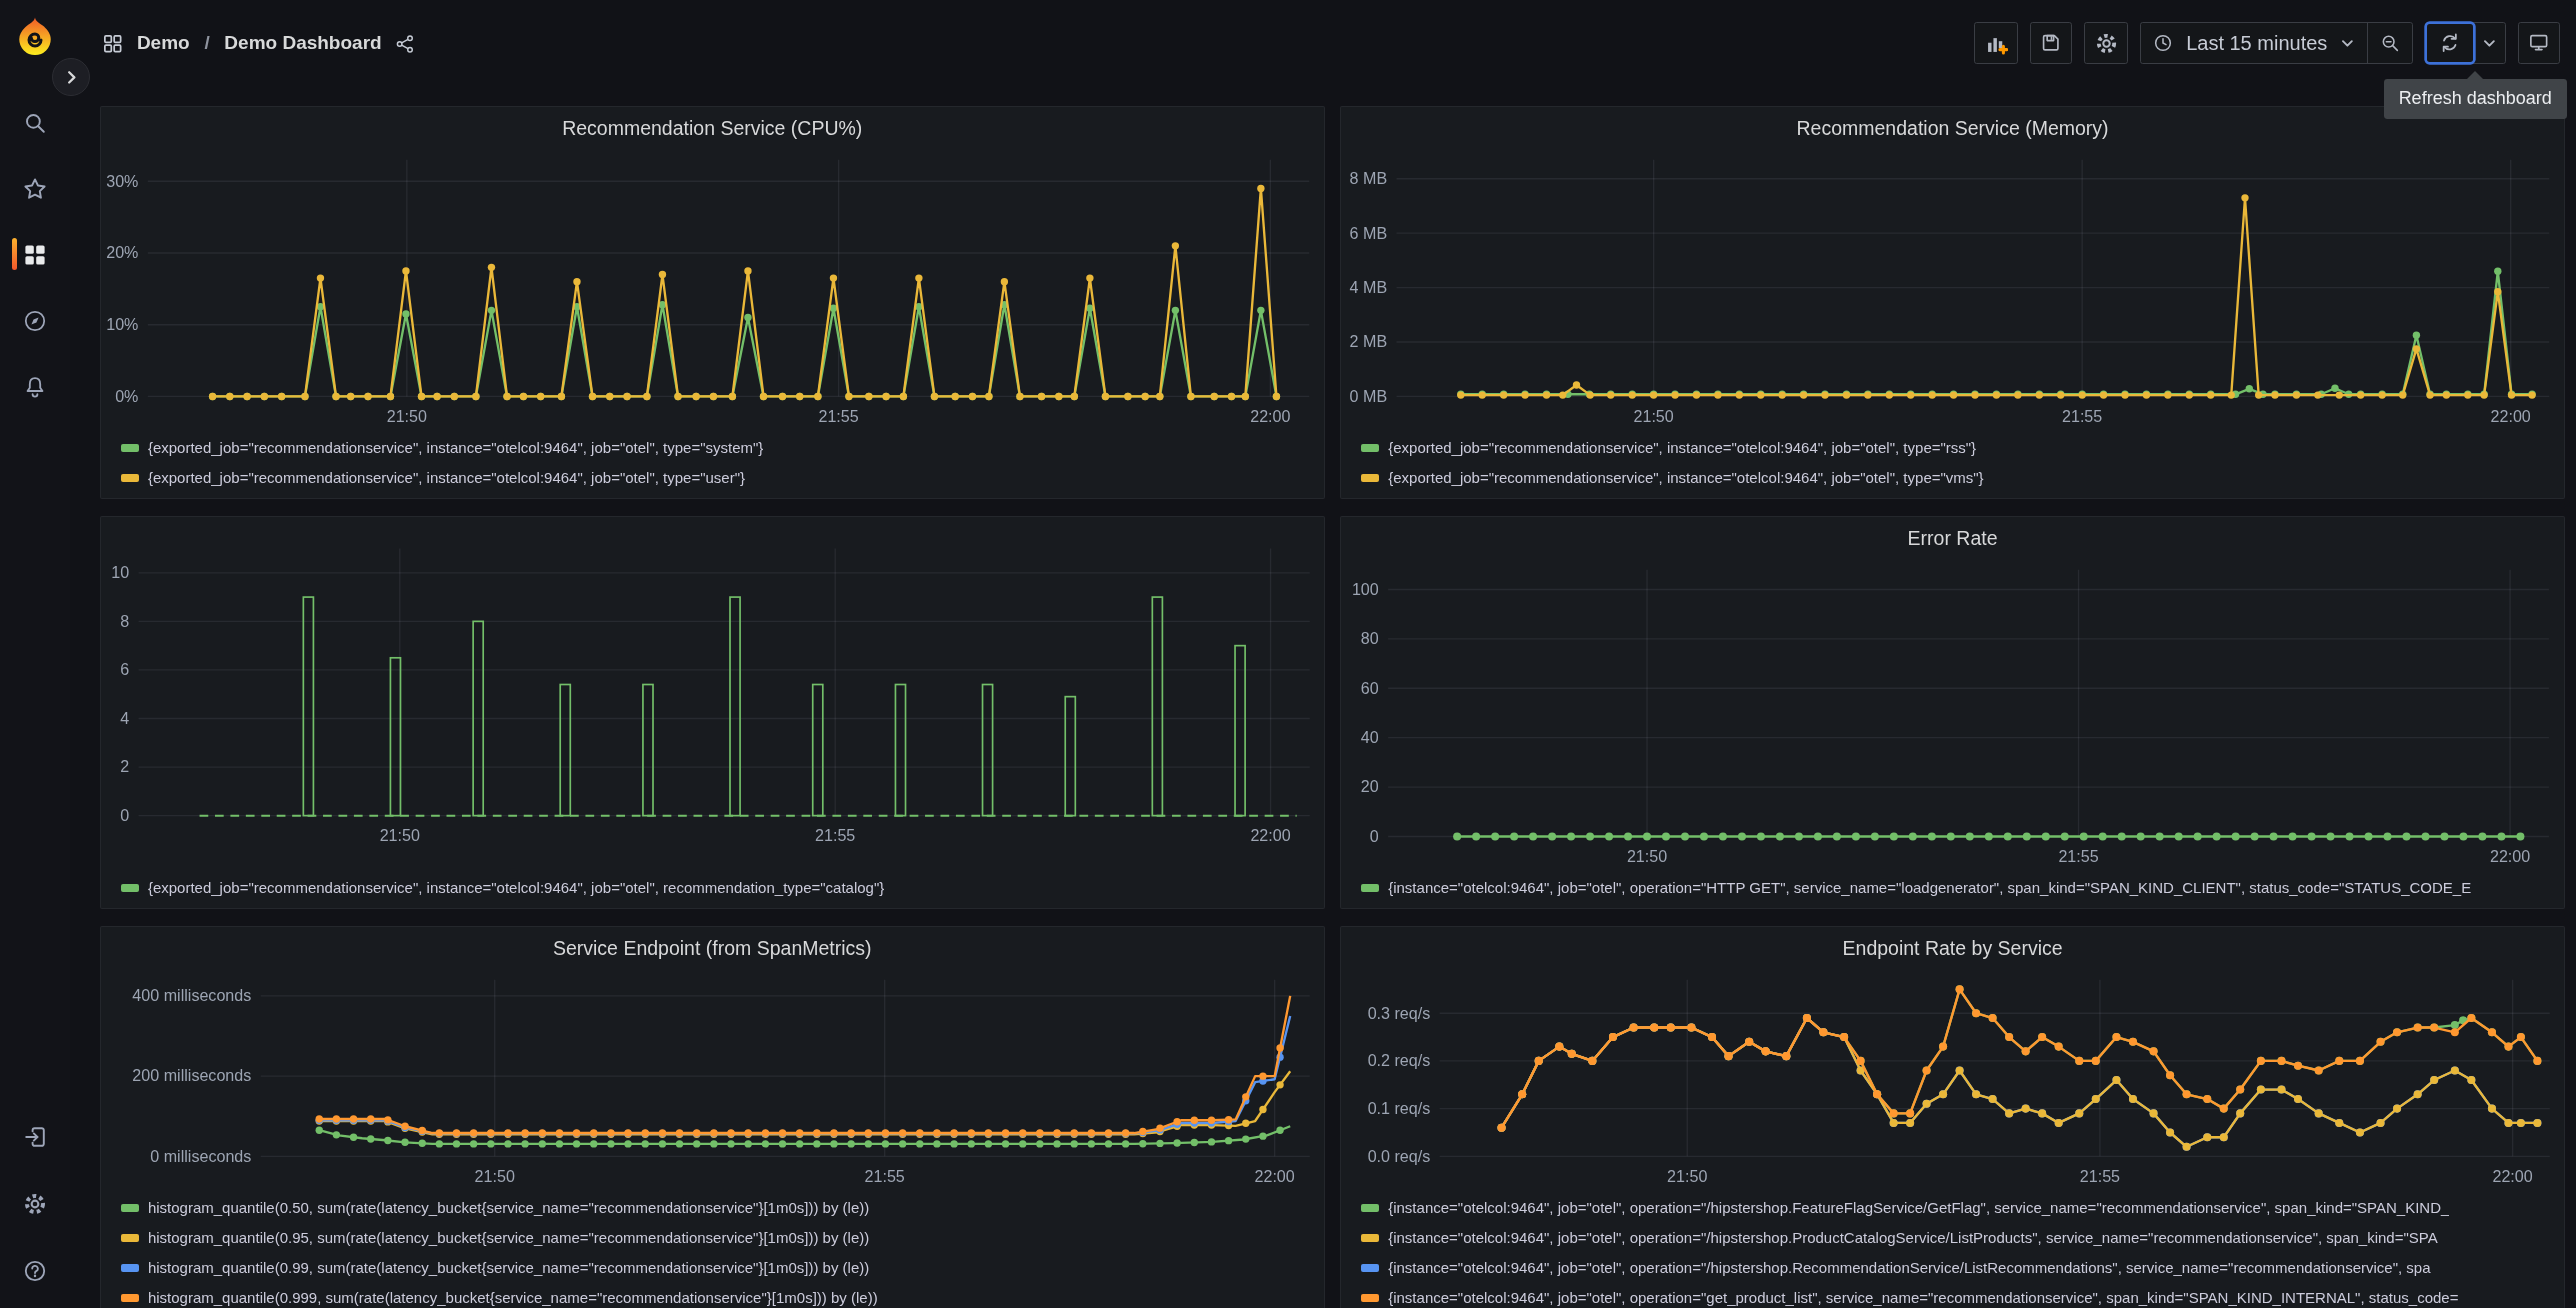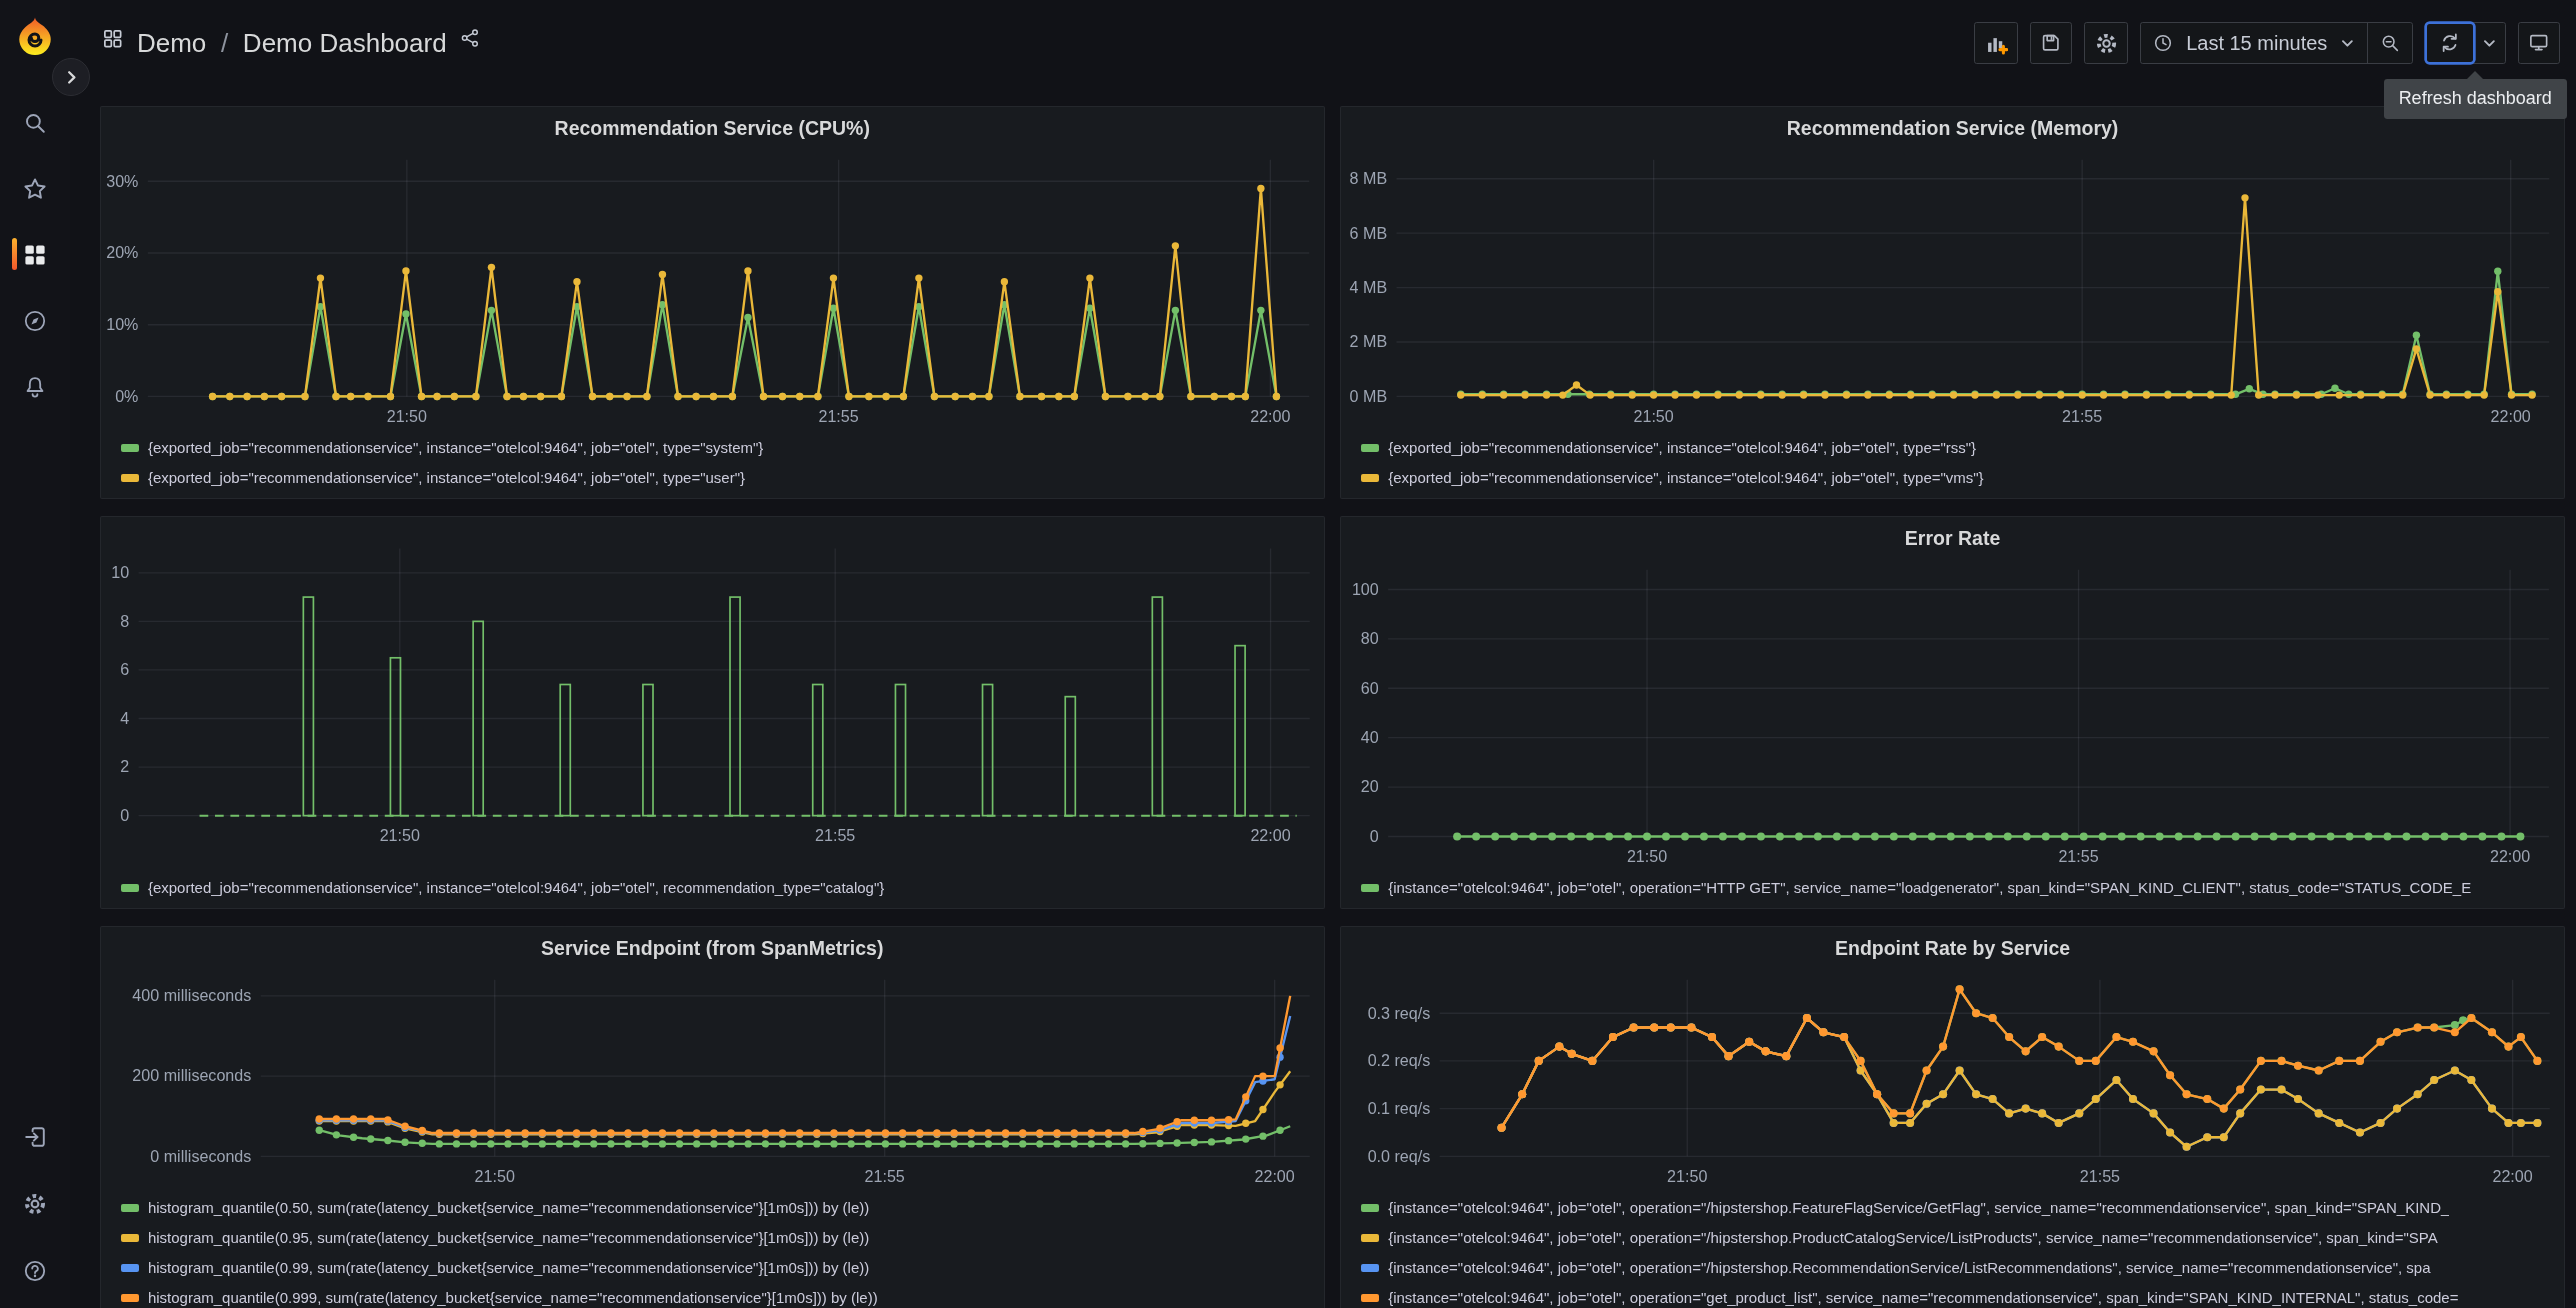--- a/index.html
+++ b/index.html
@@ -17,21 +17,21 @@
   .side-item.active::before { content:""; position:absolute; left:12px; top:-2.7px; width:5.4px; height:32px;
     border-radius:4px; background:linear-gradient(180deg,#FCB12D 0%,#F2572C 100%); }
   .side-bottom { margin-top:auto; margin-bottom:24px; display:flex; flex-direction:column; gap:40px; align-items:center; }
   .expand-btn { position:absolute; left:52px; top:58px; width:38px; height:38px; border-radius:50%;
     background:#1D1E24; border:0.7px solid #2C2D33; display:flex; align-items:center; justify-content:center;
     color:#D8D9DA; z-index:9; cursor:pointer; }
 
   
   .topnav { position:absolute; left:70px; top:0; right:0; height:86px; background:#111217;
     display:flex; align-items:center; padding:0 16px 0 32px; }
-  .breadcrumb { display:flex; align-items:flex-start; gap:13.4px; font-size:26px; color:#D8D9DA; }
+  .breadcrumb { display:flex; align-items:flex-end; gap:13.4px; font-size:19px; color:#D8D9DA;font-weight:bold; }
   .breadcrumb .sep { color:#8E939E; padding:0 1.3px; }
   .crumb { cursor:pointer; }
   .toolbar { margin-left:auto; display:flex; align-items:center; gap:12px; }
   .tbtn { min-width:42px; height:42px; background:#141619; border:0.7px solid #3A3D44; border-radius:2.7px;
     display:flex; align-items:center; justify-content:center; color:#B4B9C4; cursor:pointer; padding:0 9.4px; }
   .tgroup { display:flex; align-items:stretch; height:42px; border:0.7px solid #3A3D44; border-radius:2.7px;
     background:#141619; color:#B4B9C4; }
   .tgroup .seg { display:flex; align-items:center; gap:13px; padding:0 12px; cursor:pointer; }
   .tgroup .divider { width:0.7px; background:#3A3D44; }
   .time-label { font-size:20px; color:#C7CCD6; white-space:nowrap; }
@@ -41,21 +41,21 @@
     padding:9.4px 14.8px; border-radius:3.4px; white-space:nowrap; z-index:20; }
   .tooltip::before { content:""; position:absolute; top:-8px; left:50%; margin-left:-8px;
     border-left:8px solid transparent; border-right:8px solid transparent; border-bottom:8px solid #404448; }
 
   
   .content { position:absolute; left:70px; top:106px; right:0; bottom:auto; padding:0 10.7px 0 29.5px;
     display:grid; grid-template-columns:1fr 1fr; gap:17px 14.8px; }
   .panel { height:393px; background:#181B1F; border:0.7px solid rgba(204,204,220,0.07); border-radius:2px;
     display:flex; flex-direction:column; overflow:hidden; }
   .panel-title { height:42px; display:flex; align-items:center; justify-content:center;
-    font-size:19.5px; font-weight:700; color:#D8D9DA; cursor:pointer; flex:0 0 auto; }
+    font-size:19.5px; font-weight:400; color:#D8D9DA; cursor:pointer; flex:0 0 auto; }
   .chart-wrap { flex:1 1 auto; min-height:0; cursor:crosshair; }
   .legend { flex:0 0 auto; padding:1.3px 12px 5.4px 20px; }
   .legend-row { height:30px; display:flex; align-items:center; gap:9.4px; overflow:hidden; cursor:pointer; }
   .swatch { flex:0 0 auto; width:18px; height:8px; border-radius:2px; }
   .legend-label { font-size:15px; color:#CCCCDC; white-space:nowrap; overflow:hidden; }
 
   svg text { font-family:"Liberation Sans", sans-serif; }
   .icon { display:block; }
 </style>
 </head>

